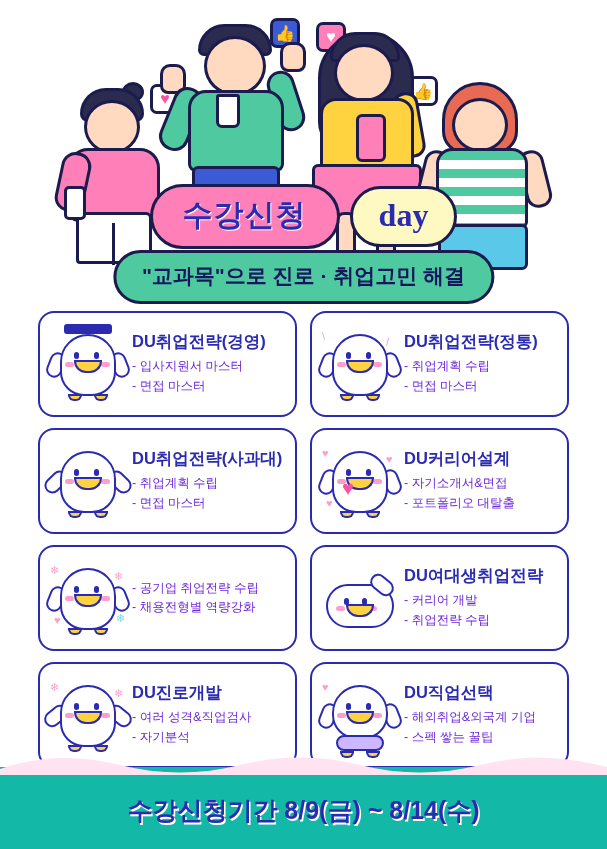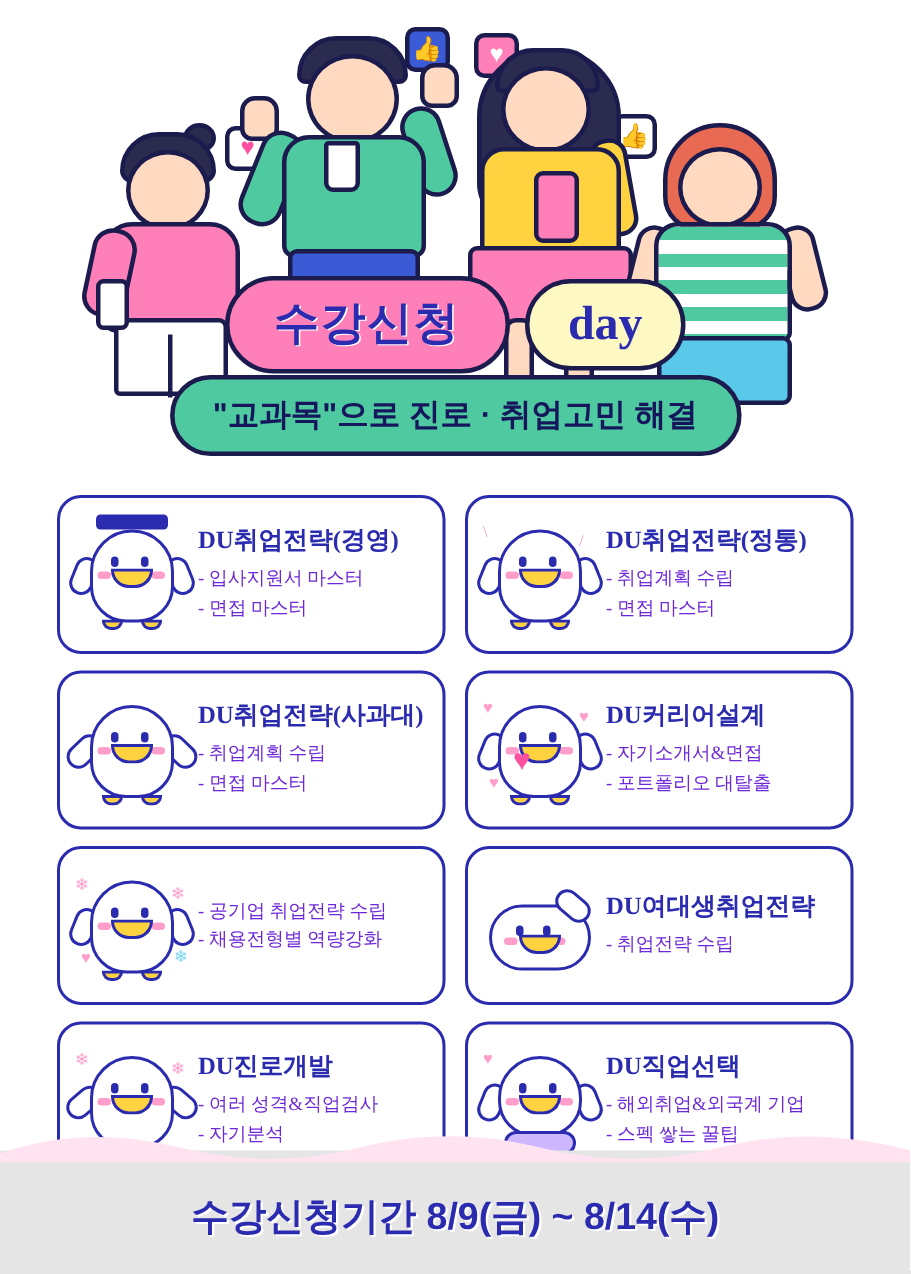--- a/index.html
+++ b/index.html
@@ -140,27 +140,26 @@
     color: #16165c;
     font-size: 21px;
     font-weight: bold;
     white-space: nowrap;
     z-index: 20;
   }
 
   
   .grid {
     position: absolute;
-    top: 330px;
+    top: 311px;
     left: 38px;
     width: 531px;
     display: grid;
     grid-template-columns: 259px 259px;
     gap: 11px 13px;
-    font-family: Liberation Serif, serif;
   }
   .card {
     position: relative;
     height: 106px;
     background: #ffffff;
     border: 2.5px solid #2b2bb0;
     border-radius: 16px;
     display: flex;
     align-items: center;
     padding: 6px 8px 6px 6px;
@@ -227,21 +226,21 @@
     line-height: 1.55;
     white-space: nowrap;
   }
 
   
   .footer {
     position: absolute;
     left: 0; bottom: 0;
     width: 607px;
     height: 82px;
-    background: #e5e5e5;
+    background: #14b8a6;
     display: flex;
     align-items: center;
     justify-content: center;
   }
   .footer .wave {
     position: absolute;
     top: -14px; left: 0;
     width: 607px; height: 22px;
   }
   .footer-text {
@@ -442,20 +441,21 @@
         <div class="m-body" style="left:8px; top:30px; width:68px; height:44px; border-radius:26px;"></div>
         <div class="m-eye l" style="top:44px; left:26px;"></div>
         <div class="m-eye r" style="top:44px; left:44px;"></div>
         <div class="m-blush l" style="top:52px; left:18px;"></div>
         <div class="m-blush r" style="top:52px; left:50px;"></div>
         <div class="m-beak" style="top:50px; left:28px;"></div>
         <div class="m-arm r" style="top:18px; left:56px; transform:rotate(-50deg)"></div>
       </div>
       <div class="card-text">
         <div class="card-title">DU여대생취업전략</div>
+        <div class="card-li">- 커리어 개발</div>
         <div class="card-li">- 취업전략 수립</div>
       </div>
     </div>
 
     <div class="card">
       <div class="mascot">
         <div class="m-arm l" style="transform:rotate(50deg)"></div>
         <div class="m-arm r" style="transform:rotate(-50deg)"></div>
         <div class="m-body"></div>
         <div class="m-eye l"></div>

